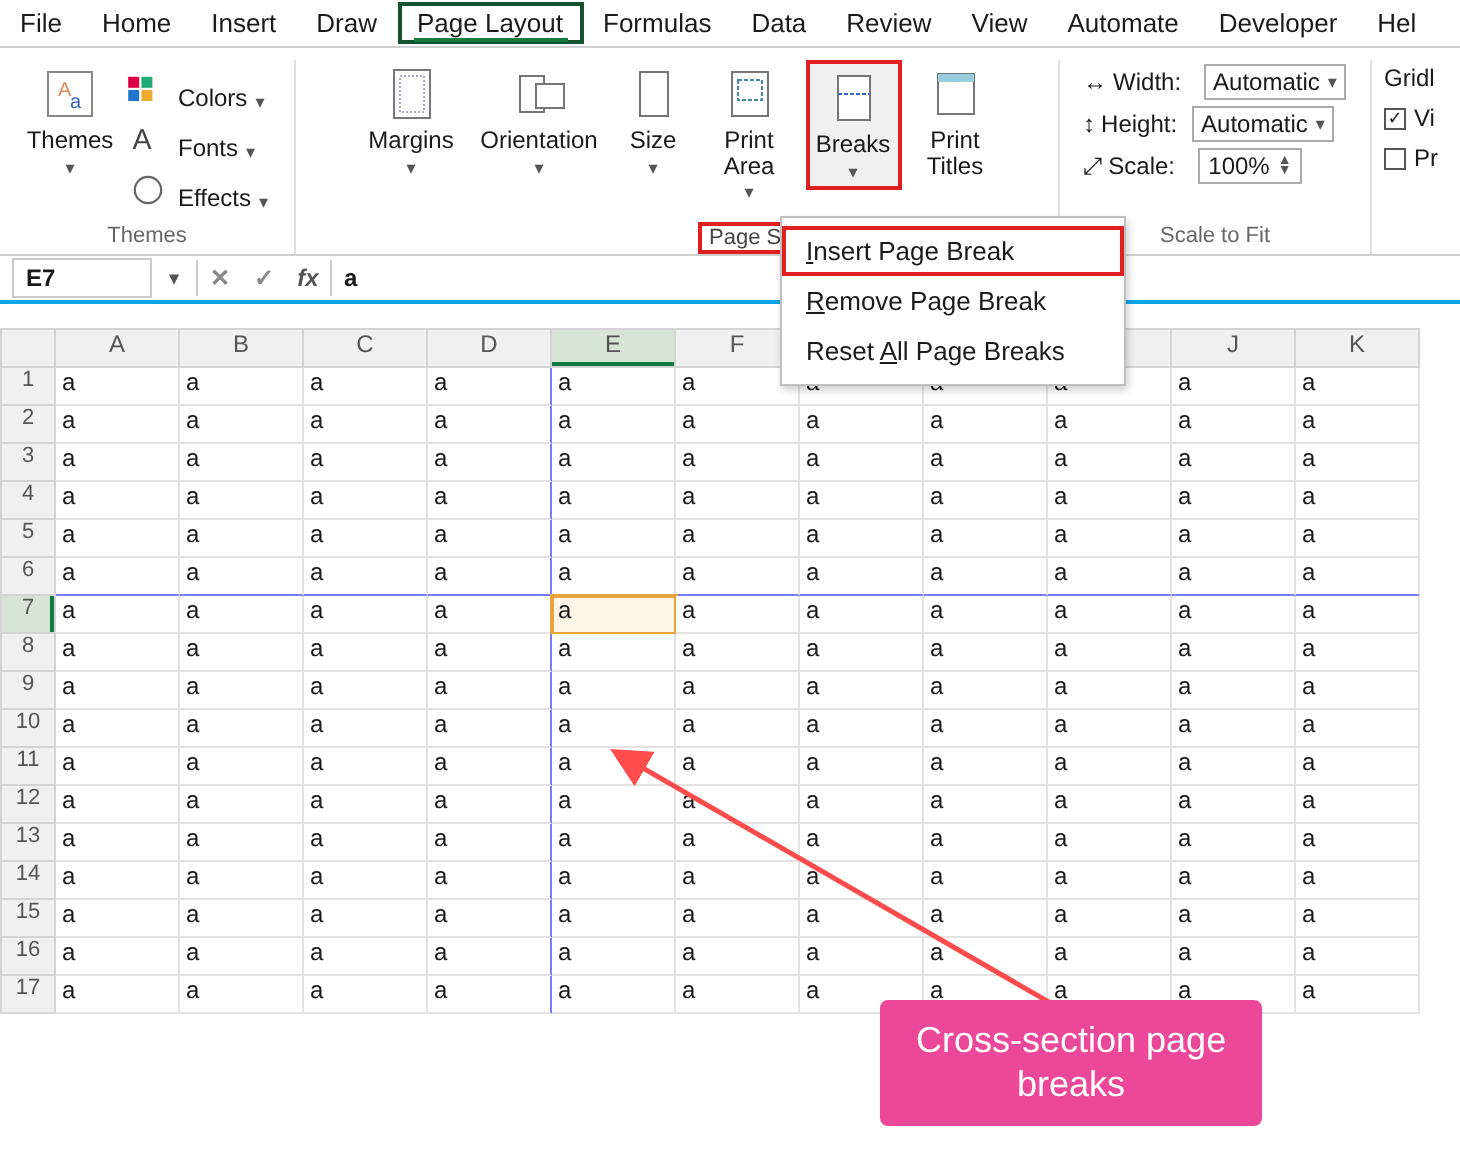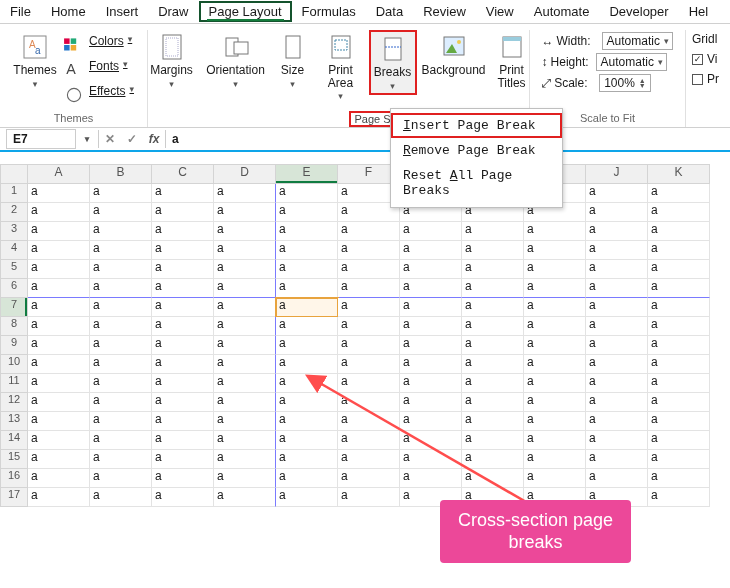--- a/index.html
+++ b/index.html
@@ -10,31 +10,31 @@
   .tab.active::after { content:""; position:absolute; left:6px; right:6px; bottom:-1px; height:2px; background:#137c3b;}
   .ribbon { display:flex; align-items:flex-start; height:104px; border-bottom:1px solid #d0d0d0; padding-top:6px; background:#fff;}
   .group { display:flex; flex-direction:column; align-items:center; border-right:1px solid #e0e0e0; height:100%; padding:0 6px; }
   .group-body { display:flex; align-items:flex-start; gap:6px; flex:1; }
   .group-label { font-size:11px; color:#666; padding-bottom:3px; }
   .group-label-box { border:2px solid #e02020; padding:0 4px; font-size:11px; color:#444;}
   .big-btn { display:flex; flex-direction:column; align-items:center; justify-content:flex-start; width:54px; gap:2px; cursor:pointer; padding-top:2px;}
   .big-btn .lbl { font-size:12px; text-align:center; line-height:1.05;}
   .chev { font-size:9px; color:#555;}
   .stack { display:flex; flex-direction:column; gap:3px; }
-  .srow { display:flex; align-items:flex-start; gap:4px; font-size:12px; cursor:pointer;text-decoration:underline;}
+  .srow { display:flex; align-items:flex-end; gap:4px; font-size:12px; cursor:pointer;}
   .icon { display:inline-flex; align-items:center; justify-content:center; }
   .breaks-wrap { background:#f0f0f0; border:2px solid #e02020; padding-bottom:2px;}
   .scale-row { display:flex; align-items:center; gap:3px; font-size:12px;}
   .scale-box { border:1px solid #aaa; font-size:12px; padding:0 4px; height:18px; display:flex; align-items:center; gap:4px; background:#fff;}
   .spin { display:flex; flex-direction:column; line-height:5px; font-size:7px; color:#555;}
   .chk { display:flex; align-items:center; gap:4px; font-size:12px;}
 
   
   .dropdown { position:absolute; top:108px; left:390px; width:173px; background:#fff; border:1px solid #bfbfbf; box-shadow:1px 2px 4px rgba(0,0,0,0.2); padding:4px 0; z-index:20;}
-  .dd-item { padding:5px 12px; font-size:13px; cursor:pointer;font-family:Liberation Mono, monospace;}
+  .dd-item { padding:5px 12px; font-size:13px; cursor:pointer;}
   .dd-item.hl { border:2px solid #e02020; padding:3px 10px;}
   .ul { text-decoration:underline; }
 
   
   .fbar { display:flex; align-items:center; height:24px; border-bottom:2px solid #0ea5e9;font-weight:bold;}
   .namebox { width:70px; border:1px solid #ccc; height:20px; display:flex; align-items:center; padding:0 6px; font-size:12px; margin-left:6px;}
   .fbar-sep { width:22px; display:flex; justify-content:center;}
   .fbar-btn { width:22px; height:20px; display:flex; align-items:center; justify-content:center; color:#888; font-size:12px;}
   .fcell { flex:1; padding:0 6px; font-size:12px;}
 
@@ -160,28 +160,20 @@
       <div class="breaks-wrap">
         <div class="big-btn" style="width:44px;">
             <svg class="svL" viewBox="0 0 30 30">
               <rect x="7" y="4" width="16" height="22" fill="#fff" stroke="#777"></rect>
               <line x1="7" y1="13" x2="23" y2="13" stroke="#36c" stroke-dasharray="2 1"></line>
             </svg>
             <span class="lbl">Breaks</span>
             <span class="chev">▾</span>
           </div>
       </div>
-      <div class="big-btn" style="width:62px;">
-          <svg class="svL" viewBox="0 0 30 30">
-            <rect x="5" y="5" width="20" height="18" fill="#def" stroke="#777"></rect>
-            <polygon points="7,21 13,12 18,21" fill="#6a4"></polygon>
-            <circle cx="20" cy="10" r="2" fill="#ec5"></circle>
-          </svg>
-          <span class="lbl">Background</span>
-        </div>
       <div class="big-btn" style="width:42px;">
           <svg class="svL" viewBox="0 0 30 30">
             <rect x="6" y="5" width="18" height="20" fill="#fff" stroke="#777"></rect>
             <rect x="6" y="5" width="18" height="4" fill="#9cd"></rect>
           </svg>
           <span class="lbl" style="white-space:pre;">Print
 Titles</span>
         </div>
     </div>
     <div style="display:flex; width:100%; justify-content:center;">

